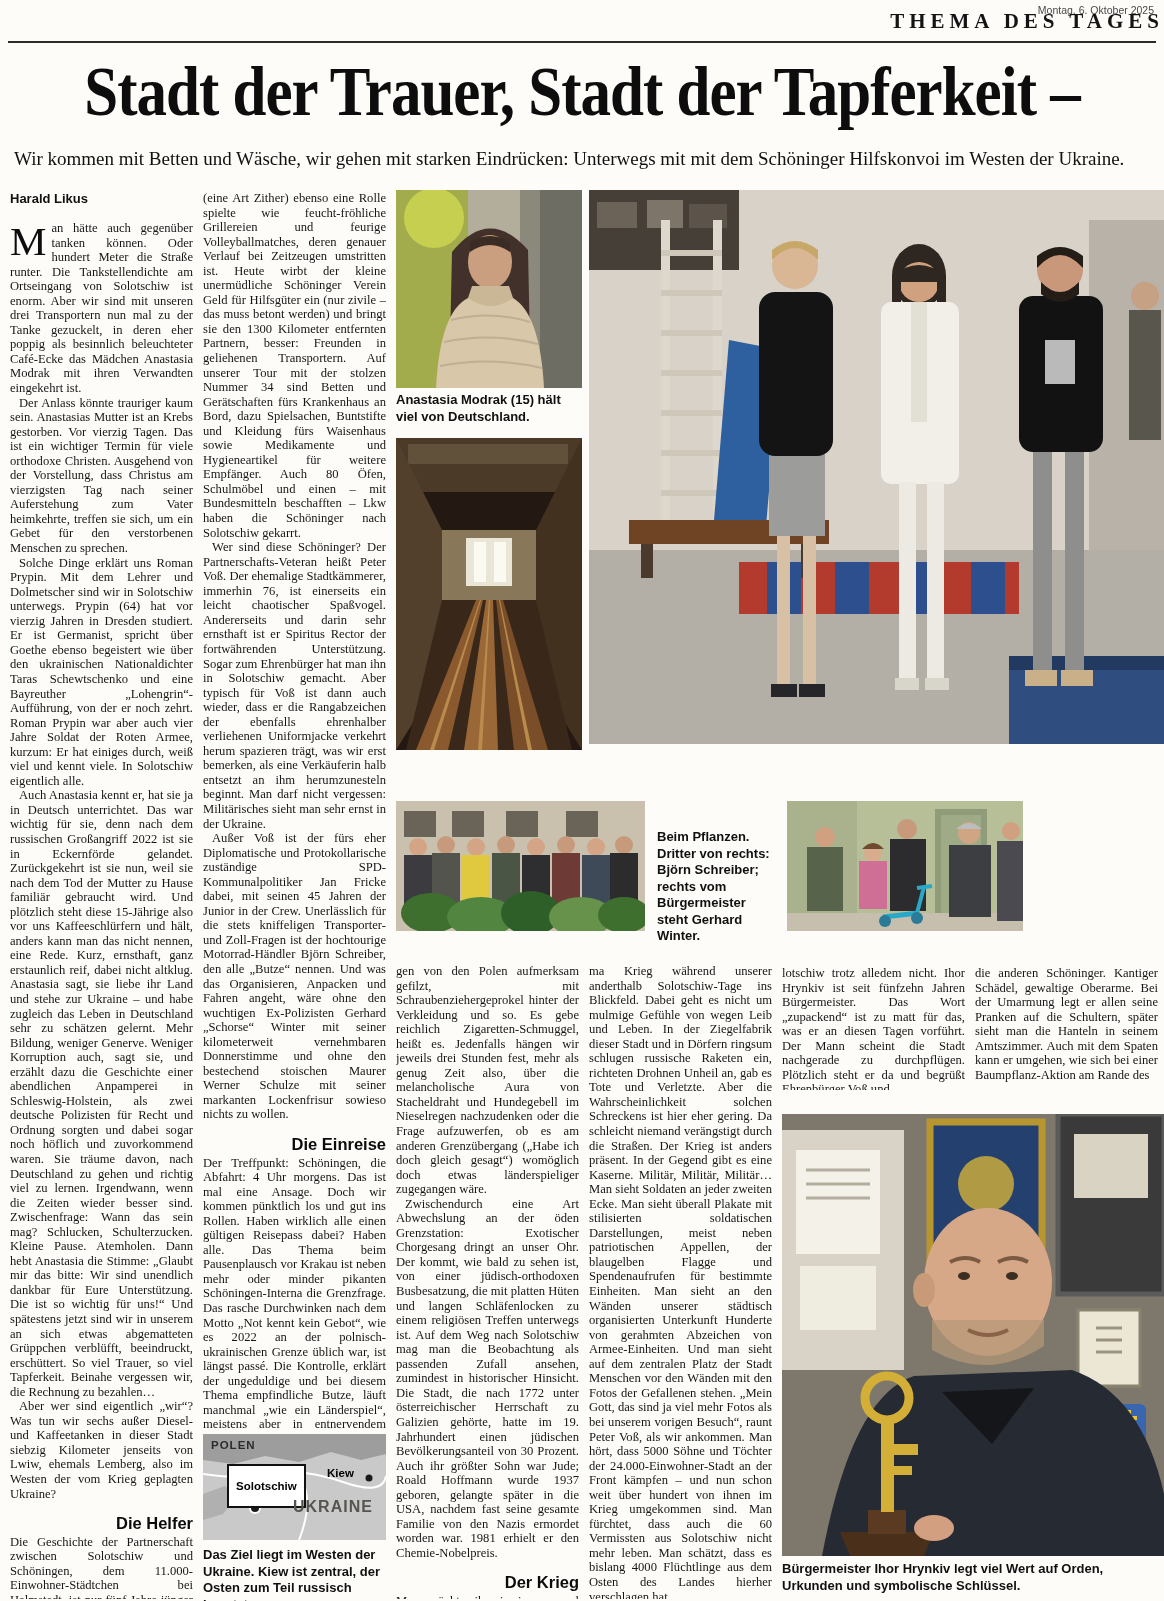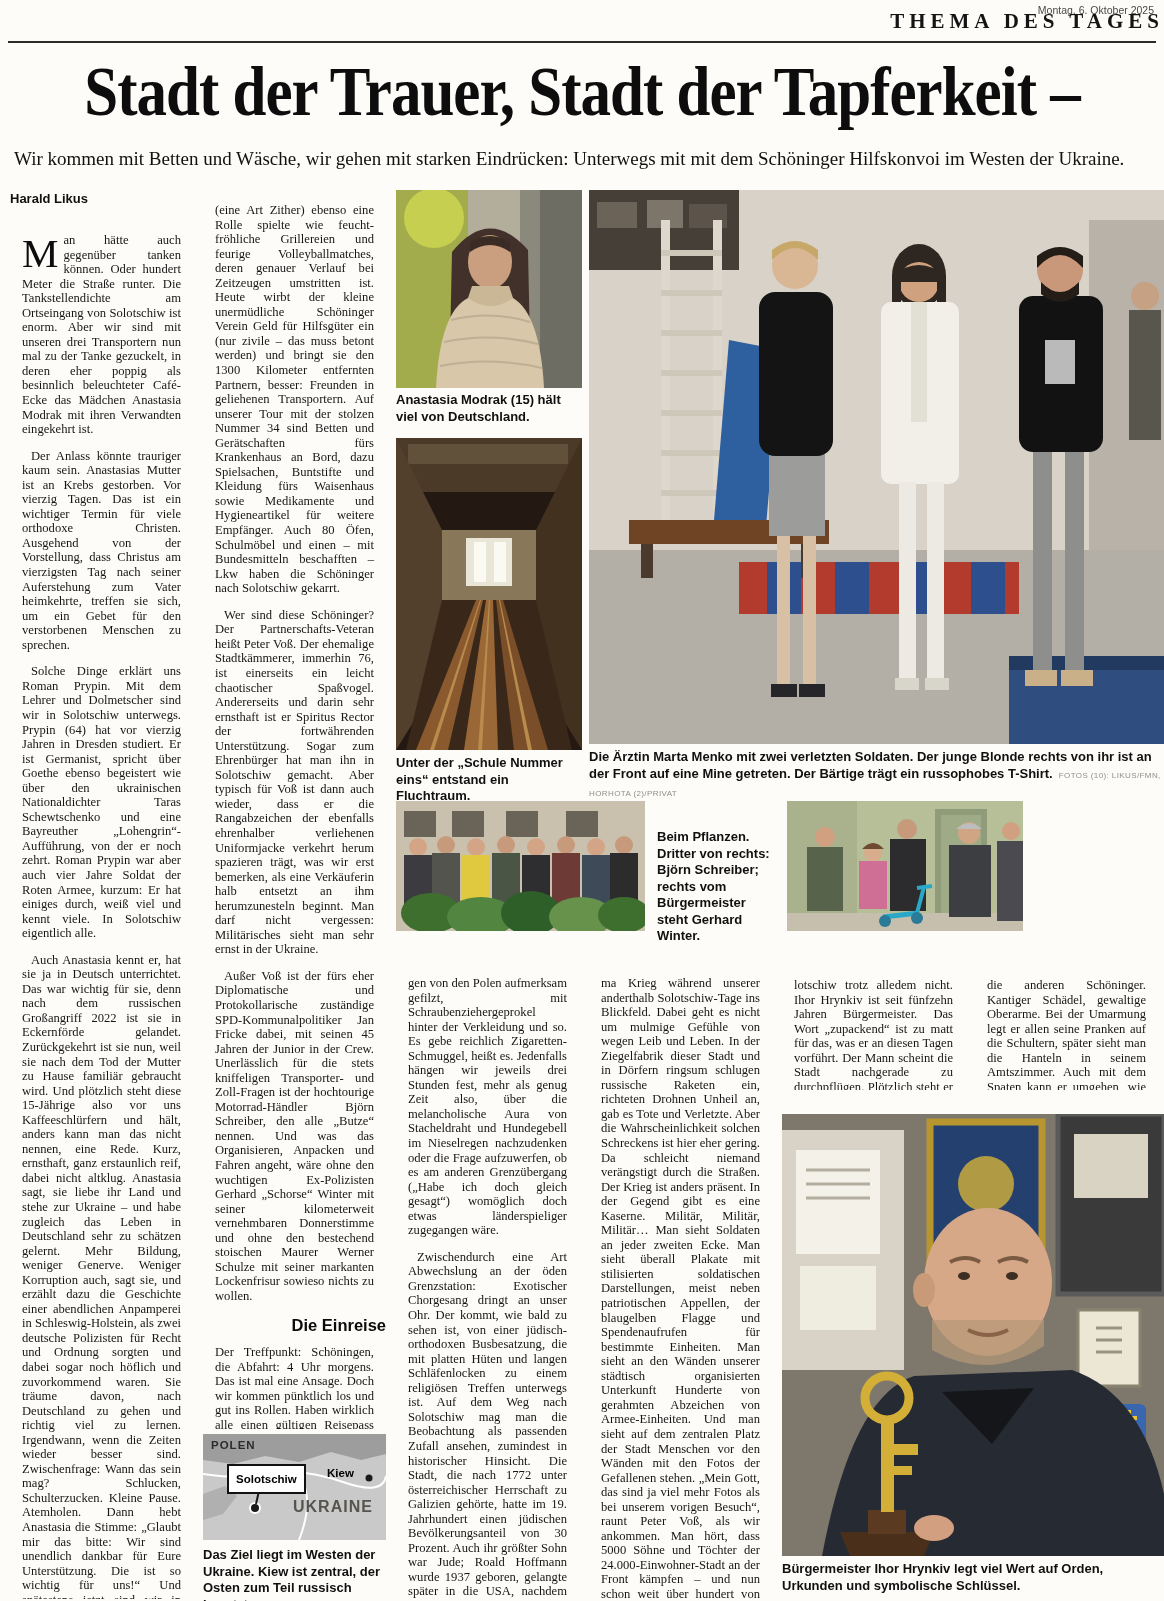--- a/index.html
+++ b/index.html
@@ -6,32 +6,32 @@
   body{background:#e9e7e2;font-family:"Liberation Sans",sans-serif}
   .page{position:relative;width:1164px;height:1601px;margin:0 auto;background:#fdfcf9;overflow:hidden}
   .abs{position:absolute}
   .date{top:4px;right:10px;font-size:10.5px;color:#4a4a4a}
   .kicker{top:9px;left:0;width:100%;text-align:right;font-family:"Liberation Serif",serif;font-size:21px;font-weight:700;letter-spacing:5px;color:#141414}
   .head-rule{top:41px;left:8px;width:1148px;border-top:2px solid #2b2b2b}
   .headline{top:52px;left:0;width:100%;text-align:center;font-family:"Liberation Serif",serif;font-weight:700;font-size:61px;letter-spacing:-1px;color:#0d0d0d;transform:scaleY(1.14);transform-origin:center top;white-space:nowrap}
   .subhead{top:148px;left:14px;width:1140px;font-family:"Liberation Serif",serif;font-size:19px;color:#111}
   .byline{left:10px;top:191px;font-size:13px;font-weight:700;color:#111}
   .colblock{width:183px;overflow:hidden;font-family:"Liberation Serif",serif;font-size:12.6px;line-height:14.55px;color:#161616;text-align:justify;hyphens:auto;-webkit-hyphens:auto}
-  .colblock .para{margin:12px}
+  .colblock .para{margin:0}
   .colblock .para.ind{text-indent:9px}
   .sec-head{font-family:"Liberation Sans",sans-serif;font-size:16.5px;font-weight:700;color:#0b0b0b;margin:15px 0 4px;text-align:right}
   .dropcap{float:left;font-size:41px;line-height:37px;padding:2px 5px 0 0;color:#0d0d0d}
   .photo{overflow:hidden;background:#cfcbc2}
   .photo svg{display:block;width:100%;height:100%}
   .caption{font-size:13px;line-height:16.5px;font-weight:700;color:#101010}
   .credit{font-size:8px;font-weight:400;color:#918f89;letter-spacing:.4px;margin-left:6px}
   .mapwrap{width:183px;height:106px;background:#e5e5e5}
   .map-label{position:absolute;font-weight:700;color:#2c2c2c}
   .map-polen{top:5px;left:8px;font-size:11.5px;letter-spacing:1px}
-  .map-city-box{top:30px;left:24px;background:#fff;border:2px solid #111;padding:7px 7px;font-size:11.5px;color:#000}
+  .map-city-box{top:30px;left:24px;background:#fff;border:2px solid #111;padding:14px 7px;font-size:11.5px;color:#000}
   .map-kiew{top:33px;left:124px;font-size:11.5px;color:#000}
   .map-ukraine{top:64px;left:90px;font-size:16px;color:#55544f;letter-spacing:1px}
 </style>
 </head>
 <body>
 
 <div class="page">
 
   <div class="abs date">Montag, 6. Oktober 2025</div>
   <div class="abs kicker">THEMA DES TAGES</div>
@@ -105,21 +105,20 @@
       <rect x="98" y="104" width="12" height="40" fill="#fbfaf2"></rect>
       <polygon points="46,162 140,162 176,312 10,312" fill="#39281a"></polygon>
       <polygon points="80,162 87,162 52,312 20,312" fill="#8a5a2e"></polygon>
       <polygon points="90,162 97,162 102,312 68,312" fill="#9a6836"></polygon>
       <polygon points="100,162 107,162 152,312 118,312" fill="#7a4e28"></polygon>
       <polygon points="84,162 85,162 38,312 34,312" fill="#b98c4e"></polygon>
       <polygon points="93,162 94,162 86,312 82,312" fill="#b98c4e"></polygon>
       <polygon points="103,162 104,162 136,312 132,312" fill="#b98c4e"></polygon>
     </svg>
   </div>
-  <div class="abs caption" style="left:396px;top:755px;width:186px">Unter der „Schule Nummer eins“ entstand ein Fluchtraum.</div>
 
   <div class="abs photo" style="left:589px;top:190px;width:575px;height:554px">
     <svg viewBox="0 0 575 554" preserveAspectRatio="none">
       <rect width="575" height="554" fill="#d8d2c8"></rect>
       <rect x="500" y="30" width="75" height="330" fill="#b8b2a8"></rect>
       <rect x="0" y="0" width="150" height="80" fill="#463f38"></rect>
       <rect x="8" y="12" width="40" height="26" fill="#6b6258"></rect>
       <rect x="58" y="10" width="36" height="28" fill="#7d746a"></rect>
       <rect x="100" y="14" width="38" height="24" fill="#5c544a"></rect>
       <rect x="72" y="30" width="9" height="310" fill="#ded8cc"></rect>
@@ -168,23 +167,20 @@
       <rect x="444" y="256" width="19" height="224" fill="#8e8e8c"></rect>
         <rect x="476" y="256" width="19" height="224" fill="#8e8e8c"></rect>
       <rect x="436" y="480" width="32" height="16" fill="#c9b089"></rect>
         <rect x="472" y="480" width="32" height="16" fill="#c9b089"></rect>
       <rect x="430" y="106" width="84" height="156" rx="14" fill="#121212"></rect>
       <rect x="456" y="150" width="30" height="44" fill="#d8d8d8" opacity="0.85"></rect>
       <circle cx="471" cy="80" r="23" fill="#c9987a"></circle>
       <path d="M448 78 Q471 52 494 78 L494 66 Q471 48 448 66 Z" fill="#241c16"></path>
       <path d="M452 92 Q471 112 490 92 L490 104 Q471 120 452 104 Z" fill="#241c16"></path>
     </svg>
-  </div>
-  <div class="abs caption" style="left:589px;top:749px;width:575px">
-    <span>Die Ärztin Marta Menko mit zwei verletzten Soldaten. Der junge Blonde rechts von ihr ist an der Front auf eine Mine getreten. Der Bärtige trägt ein russophobes T-Shirt.</span><span class="credit">FOTOS (10): LIKUS/FMN, HORHOTA (2)/PRIVAT</span>
   </div>
 
   <div class="abs photo" style="left:396px;top:801px;width:249px;height:130px">
     <svg viewBox="0 0 249 130" preserveAspectRatio="none">
       <rect width="249" height="130" fill="#c9c0ad"></rect>
       <rect x="8" y="10" width="32" height="26" fill="#6a6458"></rect>
         <rect x="56" y="10" width="32" height="26" fill="#6a6458"></rect>
       <rect x="110" y="10" width="32" height="26" fill="#6a6458"></rect>
         <rect x="170" y="10" width="32" height="26" fill="#6a6458"></rect>
       <circle cx="22" cy="46" r="9" fill="#d3a586"></circle>

